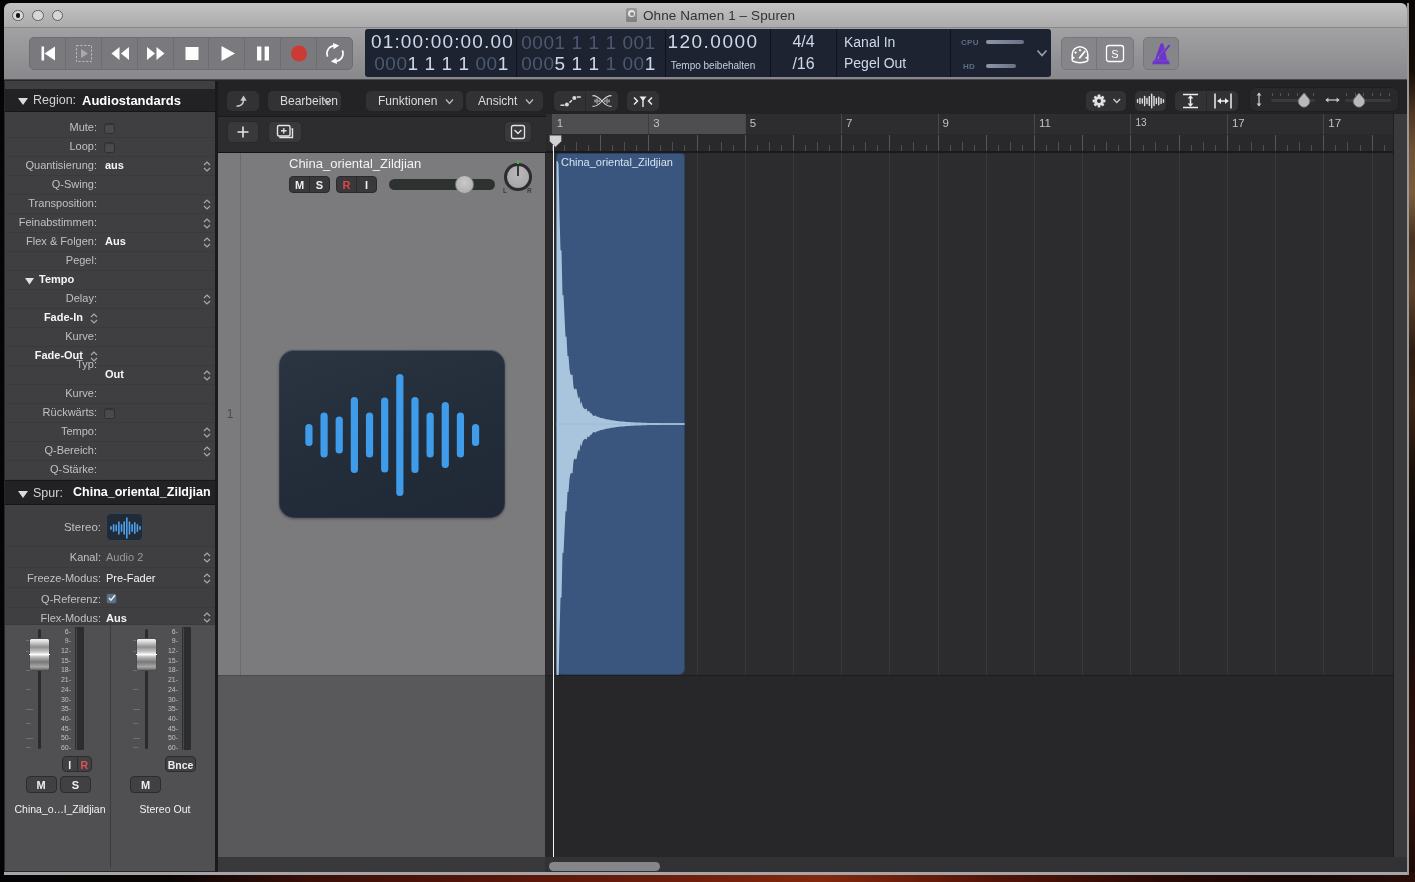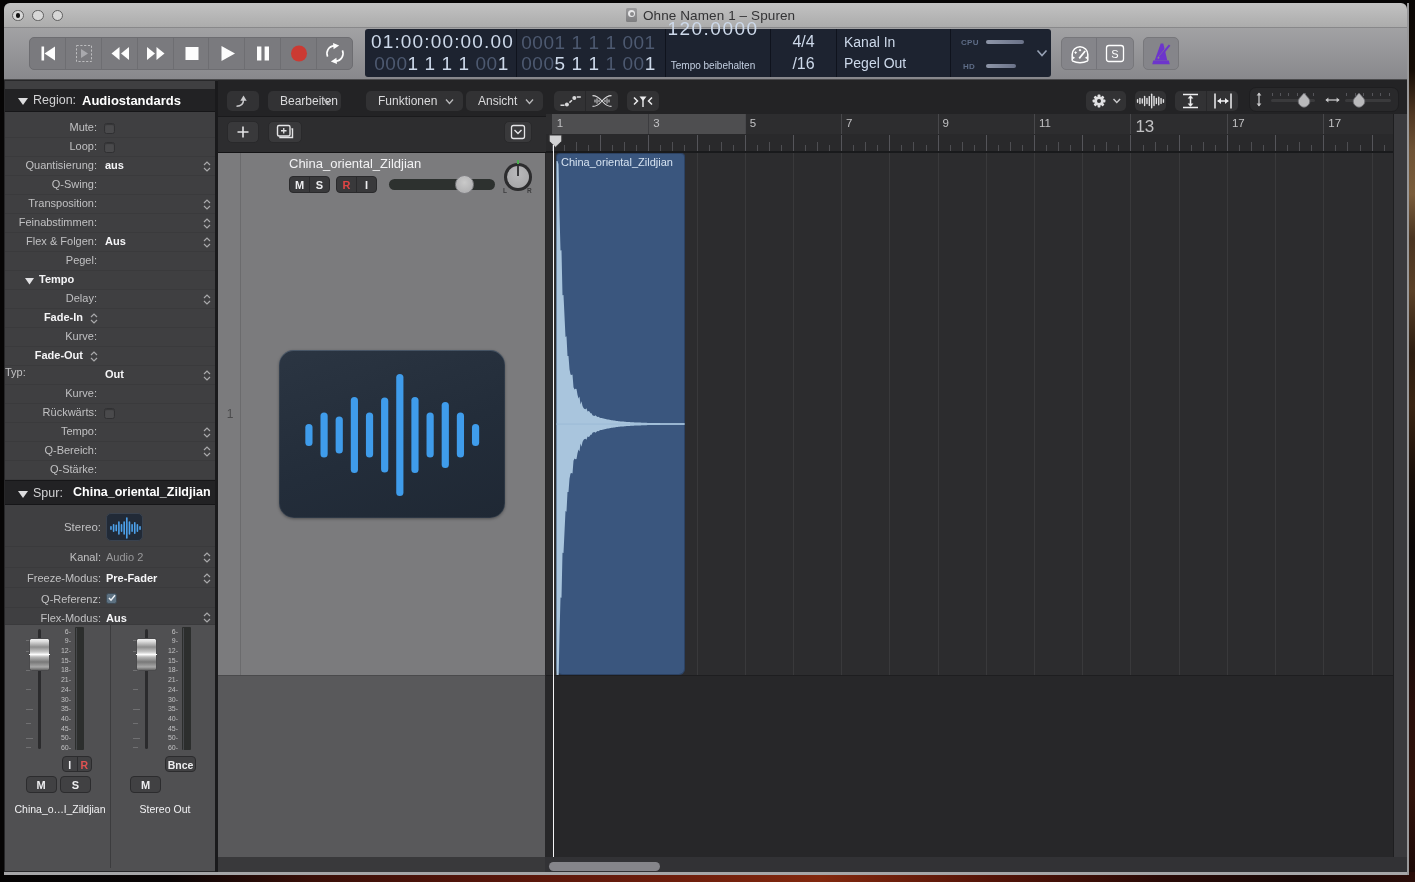--- a/index.html
+++ b/index.html
@@ -84,21 +84,21 @@
     <div class="abs" style="left:365px;top:29px;width:686px;height:48px;background:#1d2330;border-radius:3px"></div>
     <div class="abs" style="left:516px;top:29px;width:1px;height:48px;background:#0f131d"></div>
     <div class="abs" style="left:665px;top:29px;width:1px;height:48px;background:#0f131d"></div>
     <div class="abs" style="left:770px;top:29px;width:1px;height:48px;background:#0f131d"></div>
     <div class="abs" style="left:836px;top:29px;width:1px;height:48px;background:#0f131d"></div>
     <div class="abs" style="left:950px;top:29px;width:1px;height:48px;background:#0f131d"></div>
     <span class="abs" style="left:371px;top:31px;width:141px;text-align:center;font-size:19px;color:#cdd9ea;letter-spacing:1.15px">01:00:00:00.00</span>
     <div class="abs" style="left:371px;top:52.5px;width:141px;font-size:19px;letter-spacing:0.55px;text-align:center;white-space:nowrap"><span style="color:#4d5970">000</span><span style="color:#cdd9ea">1</span><span style="color:#cdd9ea"> 1 1 1 </span><span style="color:#4d5970">00</span><span style="color:#cdd9ea">1</span></div>
     <div class="abs" style="left:518px;top:32px;width:141px;font-size:19px;letter-spacing:0.55px;text-align:center;white-space:nowrap"><span style="color:#4d5970">0001 1 1 1 001</span></div>
     <div class="abs" style="left:518px;top:52.5px;width:141px;font-size:19px;letter-spacing:0.55px;text-align:center;white-space:nowrap"><span style="color:#4d5970">000</span><span style="color:#cdd9ea">5</span><span style="color:#cdd9ea"> 1 1 </span><span style="color:#4d5970">1 </span><span style="color:#4d5970">00</span><span style="color:#cdd9ea">1</span></div>
-    <span class="abs" style="left:661px;top:18px;width:104px;text-align:center;font-size:19px;color:#cdd9ea;letter-spacing:1.5px">120.0000</span>
+    <span class="abs" style="left:661px;top:31px;width:104px;text-align:center;font-size:19px;color:#cdd9ea;letter-spacing:1.5px">120.0000</span>
     <span class="abs" style="left:661px;top:60px;width:104px;text-align:center;font-size:10px;color:#c3cfe1">Tempo beibehalten</span>
     <span class="abs" style="left:771px;top:33px;width:65px;text-align:center;font-size:16px;color:#cdd9ea">4/4</span>
     <span class="abs" style="left:771px;top:55px;width:65px;text-align:center;font-size:16px;color:#cdd9ea">/16</span>
     <span class="abs" style="left:844px;top:33.5px;font-size:14px;color:#cdd9ea">Kanal In</span>
     <span class="abs" style="left:844px;top:55px;font-size:14px;color:#cdd9ea">Pegel Out</span>
     <span class="abs" style="left:961px;top:38px;font-size:8px;font-weight:700;color:#5e6c86;letter-spacing:.3px">CPU</span>
     <div class="abs" style="left:986px;top:40px;width:38px;height:4px;border-radius:2px;background:linear-gradient(90deg,#8e96a8,#6a7288)"></div>
     <span class="abs" style="left:963px;top:62px;font-size:8px;font-weight:700;color:#5e6c86;letter-spacing:.3px">HD</span>
     <div class="abs" style="left:986px;top:64px;width:30px;height:4px;border-radius:2px;background:linear-gradient(90deg,#8e96a8,#6a7288)"></div>
     <svg class="abs" style="left:1036px;top:47px" width="12" height="12" viewBox="0 0 12 12">
@@ -194,21 +194,21 @@
       </svg>
       <div class="abs" style="left:0px;top:246.6px;width:210px;height:19.00px;background:#3f3f41;border-bottom:1px solid #3a3a3c"></div>
       <span class="abs lbl" style="left:0px;top:249.1px;width:92px;text-align:right">Kurve:</span>
       <div class="abs" style="left:0px;top:265.6px;width:210px;height:19.00px;background:#3f3f41;border-bottom:1px solid #3a3a3c"></div>
       <span class="abs lbl" style="left:0px;top:268.1px;width:78px;text-align:right;font-weight:700;color:#f4f4f6">Fade-Out</span>
       <svg class="abs" style="left:85px;top:269.6px" width="8" height="11" viewBox="0 0 8 11">
         <path d="M1 4 L4 1 L7 4" fill="none" stroke="#a9a9ab" stroke-width="1.2"></path>
         <path d="M1 7 L4 10 L7 7" fill="none" stroke="#a9a9ab" stroke-width="1.2"></path>
       </svg>
       <div class="abs" style="left:0px;top:284.6px;width:210px;height:19.00px;background:#3f3f41;border-bottom:1px solid #3a3a3c"></div>
-      <span class="abs lbl" style="left:0px;top:285px;width:92px;text-align:left">Typ:</span>
+      <span class="abs lbl" style="left:0px;top:277px;width:92px;text-align:right">Typ:</span>
       <span class="abs lbl" style="left:100px;top:287.1px;font-weight:700;color:#f6f6f8">Out</span>
       <svg class="abs" style="left:198px;top:288.6px" width="8" height="11" viewBox="0 0 8 11">
         <path d="M1 4 L4 1 L7 4" fill="none" stroke="#a9a9ab" stroke-width="1.2"></path>
         <path d="M1 7 L4 10 L7 7" fill="none" stroke="#a9a9ab" stroke-width="1.2"></path>
       </svg>
       <div class="abs" style="left:0px;top:303.6px;width:210px;height:19.00px;background:#3f3f41;border-bottom:1px solid #3a3a3c"></div>
       <span class="abs lbl" style="left:0px;top:306.1px;width:92px;text-align:right">Kurve:</span>
       <div class="abs" style="left:0px;top:322.6px;width:210px;height:19.00px;background:#3f3f41;border-bottom:1px solid #3a3a3c"></div>
       <span class="abs lbl" style="left:0px;top:325.1px;width:92px;text-align:right">Rückwärts:</span>
       <div class="abs" style="left:98.5px;top:326.6px;width:11px;height:11px;background:#4a4a4c;border:1px solid #303032;border-radius:2.5px;box-shadow:inset 0 1px 1px rgba(0,0,0,.3)"></div>
@@ -254,21 +254,21 @@
         <line x1="31.39" y1="11.68" x2="31.39" y2="18.32" stroke="#4da2ec" stroke-width="1.6" stroke-linecap="round"></line>
         <line x1="34.03" y1="13.69" x2="34.03" y2="16.31" stroke="#4da2ec" stroke-width="1.6" stroke-linecap="round"></line>
       </svg>
       <span class="abs lbl" style="left:0px;top:470px;width:96px;text-align:right">Kanal:</span>
       <span class="abs lbl" style="left:101px;top:470px;color:#98989a">Audio 2</span>
       <svg class="abs" style="left:198px;top:471.0px" width="8" height="11" viewBox="0 0 8 11">
         <path d="M1 4 L4 1 L7 4" fill="none" stroke="#a9a9ab" stroke-width="1.2"></path>
         <path d="M1 7 L4 10 L7 7" fill="none" stroke="#a9a9ab" stroke-width="1.2"></path>
       </svg>
       <span class="abs lbl" style="left:0px;top:491px;width:96px;text-align:right">Freeze-Modus:</span>
-      <span class="abs lbl" style="left:101px;top:491px;font-weight:700;color:#f6f6f8">Pre-Fader</span>
+      <span class="abs lbl" style="left:101px;top:491px;font-weight:400;color:#f6f6f8">Pre-Fader</span>
       <svg class="abs" style="left:198px;top:491.5px" width="8" height="11" viewBox="0 0 8 11">
         <path d="M1 4 L4 1 L7 4" fill="none" stroke="#a9a9ab" stroke-width="1.2"></path>
         <path d="M1 7 L4 10 L7 7" fill="none" stroke="#a9a9ab" stroke-width="1.2"></path>
       </svg>
       <span class="abs lbl" style="left:0px;top:511.5px;width:96px;text-align:right">Q-Referenz:</span>
       <div class="abs" style="left:100.5px;top:511.79999999999995px;width:11px;height:11px;background:#5d7181;border:1px solid #3e4a55;border-radius:2.5px"></div>
       <svg class="abs" style="left:101.5px;top:512.3px" width="10" height="10" viewBox="0 0 10 10">
         <path d="M2 5 L4 7.2 L8 2.2" fill="none" stroke="#eef2f6" stroke-width="1.4"></path>
       </svg>
       <span class="abs lbl" style="left:0px;top:530.5px;width:96px;text-align:right">Flex-Modus:</span>
@@ -512,21 +512,21 @@
     </svg>
     <div class="abs" style="left:546px;top:114px;width:846.5px;height:20px;background:#2d2d2f"></div>
     <div class="abs" style="left:546px;top:134px;width:846.5px;height:19px;background:#29292b"></div>
     <div class="abs" style="left:551.8px;top:114px;width:192.9px;height:19.5px;background:#4e4e50"></div>
     <span class="abs" style="left:556.8px;top:117px;font-size:11.5px;color:#c2c2c4">1</span>
     <span class="abs" style="left:653.2px;top:117px;font-size:11.5px;color:#c2c2c4">3</span>
     <span class="abs" style="left:749.7px;top:117px;font-size:11.5px;color:#c2c2c4">5</span>
     <span class="abs" style="left:846.1px;top:117px;font-size:11.5px;color:#c2c2c4">7</span>
     <span class="abs" style="left:942.6px;top:117px;font-size:11.5px;color:#c2c2c4">9</span>
     <span class="abs" style="left:1039.0px;top:117px;font-size:11.5px;color:#c2c2c4">11</span>
-    <span class="abs" style="left:1135.4px;top:117px;font-size:17px;color:#c2c2c4">13</span>
+    <span class="abs" style="left:1135.4px;top:117px;font-size:10px;color:#c2c2c4">13</span>
     <span class="abs" style="left:1231.9px;top:117px;font-size:11.5px;color:#c2c2c4">17</span>
     <span class="abs" style="left:1328.3px;top:117px;font-size:11.5px;color:#c2c2c4">17</span>
     <div class="abs" style="left:648.2px;top:114px;width:1px;height:19.5px;background:#3c3c3f"></div>
     <div class="abs" style="left:744.7px;top:114px;width:1px;height:19.5px;background:#48484b"></div>
     <div class="abs" style="left:841.1px;top:114px;width:1px;height:19.5px;background:#48484b"></div>
     <div class="abs" style="left:937.6px;top:114px;width:1px;height:19.5px;background:#48484b"></div>
     <div class="abs" style="left:1034.0px;top:114px;width:1px;height:19.5px;background:#48484b"></div>
     <div class="abs" style="left:1130.4px;top:114px;width:1px;height:19.5px;background:#48484b"></div>
     <div class="abs" style="left:1226.9px;top:114px;width:1px;height:19.5px;background:#48484b"></div>
     <div class="abs" style="left:1323.3px;top:114px;width:1px;height:19.5px;background:#48484b"></div>

